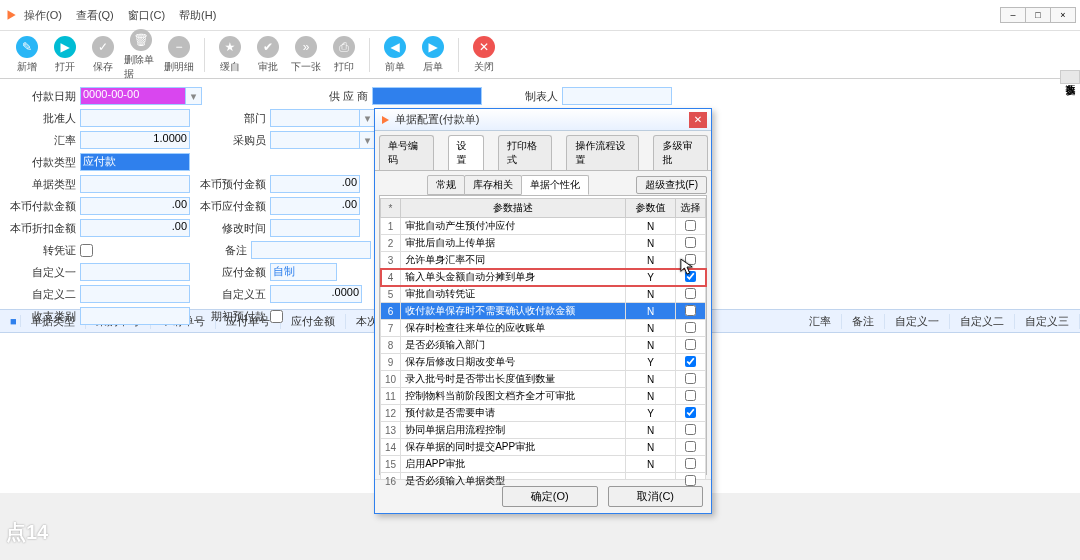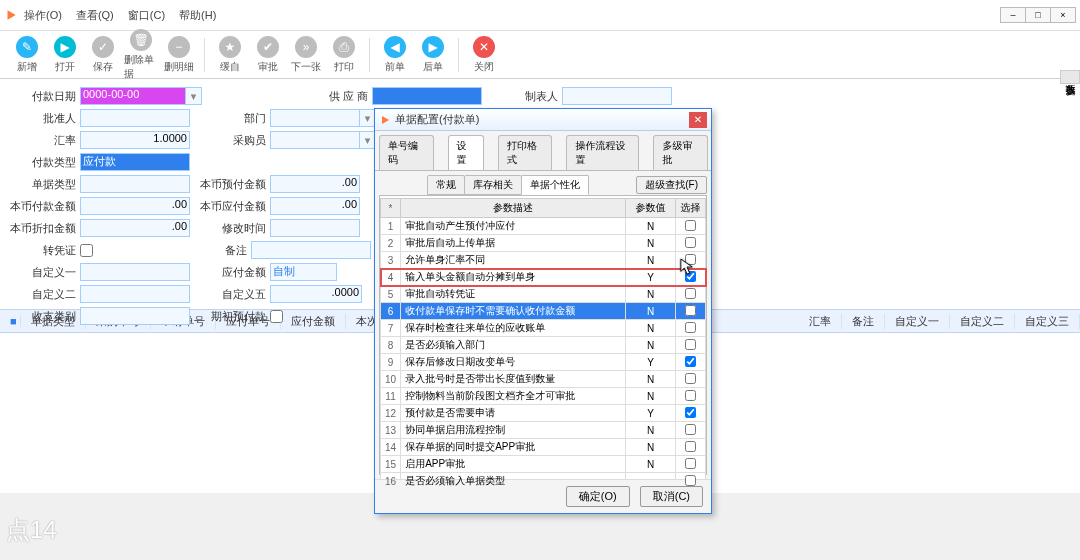--- a/index.html
+++ b/index.html
@@ -57,23 +57,23 @@
 .ptbl td { border: 1px solid #ddd; padding: 1px 4px; font-size: 10px; height: 14px; }
 .ptbl .num { text-align: center; width: 20px; color: #666; }
 .ptbl .val { text-align: center; width: 50px; }
 .ptbl .chk { text-align: center; width: 30px; }
 .ptbl tr.sel td { background: #2f80ed; color: #fff; }
 .ptbl tr.hl { outline: 2px solid #e05050; outline-offset: -1px; }
 .ptbl input[type=checkbox] { width: 11px; height: 11px; }
 .ptbl-wrap { height: 280px; border: 1px solid #bbb; background: #fff; }
 
 .dlg-btns { display: flex; justify-content: flex-end; gap: 10px; padding: 6px 8px; background: #f4f4f4; border-top: 1px solid #ddd; }
-.dlg-btns button { padding: 2px 12px; border: 1px solid #999; background: #f0f0f0; cursor: pointer; border-radius: 2px; }
-
-.watermark { position: absolute; left: 0; bottom: 12px; color: #fff; font-size: 24px; padding: 2px 6px; text-shadow: 0 0 2px rgba(0,0,0,.4); }
+.dlg-btns button { padding: 2px 28px; border: 1px solid #999; background: #f0f0f0; cursor: pointer; border-radius: 2px; }
+
+.watermark { position: absolute; left: 0; bottom: 12px; color: #fff; font-size: 20px; padding: 2px 6px; text-shadow: 0 0 2px rgba(0,0,0,.4); font-weight: bold; }
 .cursor { position: absolute; width: 14px; height: 18px; pointer-events: none; }
 .cursor svg { width: 100%; height: 100%; filter: drop-shadow(0 0 1px rgba(0,0,0,.6)); }
 </style>
 </head>
 <body>
 
 <div class="menubar">
   <svg class="logo-icon" viewBox="0 0 24 24">
       <path fill="#ff7a3c" d="M6 4l14 8-14 8z"></path>
     </svg>

